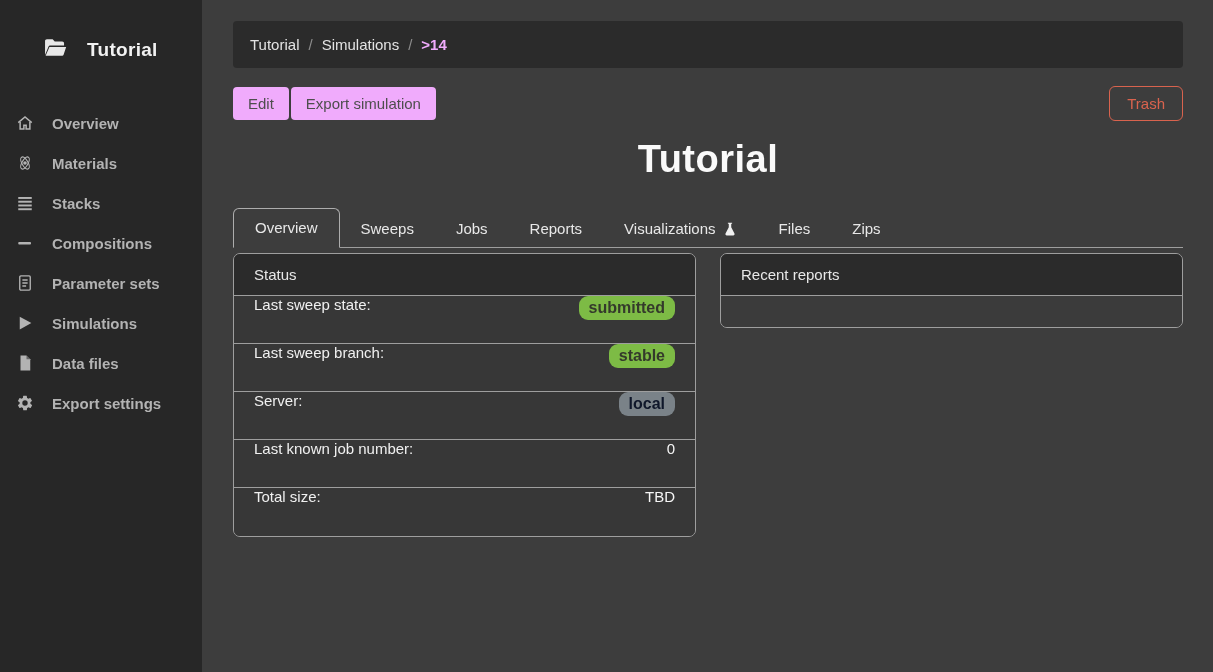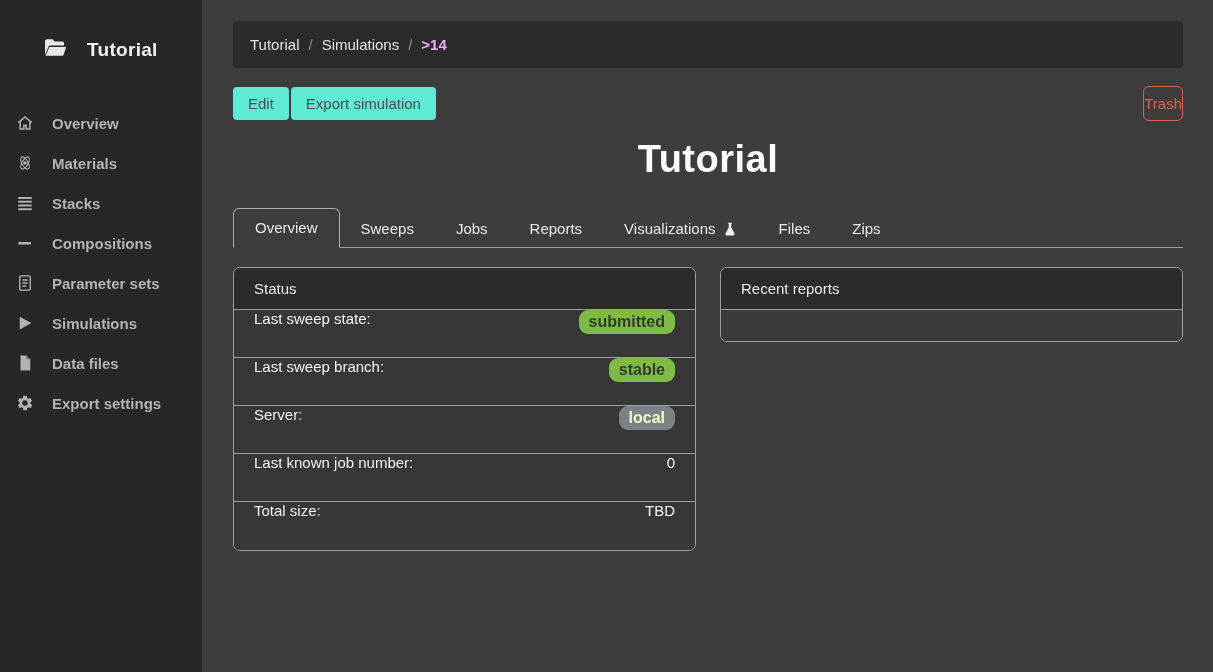--- a/index.html
+++ b/index.html
@@ -42,32 +42,32 @@
     background:#2b2b2b; border-radius:4px;
     display:flex; align-items:center;
     padding:0 17px; font-size:15px;
   }
   .crumb-link { color:#e3e3e3; cursor:pointer; }
   .crumb-sep { color:#8d8d8d; margin:0 9px; }
   .crumb-current { color:#f0abfc; font-weight:700; }
 
   .actions { margin-top:18px; display:flex; align-items:center; }
   .btn {
-    background:#5eead4; color:#4e4e4e;
+    background:#f0abfc; color:#4e4e4e;
     border:none; border-radius:4px;
     font-family:"Liberation Sans", sans-serif;
     font-size:15px; padding:8px 15px; margin-right:2px;
     cursor:pointer;
   }
   .btn-trash {
     margin-left:auto; margin-right:0;
     background:transparent;
     color:var(--trash,#d9634e);
     border:1px solid var(--trash,#d9634e);
-    border-radius:6px; padding:8px 0;
+    border-radius:6px; padding:8px 17px;
   }
 
   .page-title {
     text-align:center;
     font-size:38px; font-weight:700; color:#fafafa;
     margin-top:17px; letter-spacing:.5px;
   }
 
   
   .tabs {
@@ -84,21 +84,21 @@
   }
   .tab.active {
     background:#3d3d3d;
     border:1px solid #adadad;
     border-bottom:1px solid #3d3d3d;
     border-radius:6px 6px 0 0;
   }
   .tab .ico svg { width:14px; height:16px; display:block; }
 
   
-  .content { display:flex; gap:24px; margin-top:19px; align-items:flex-start; }
+  .content { display:flex; gap:24px; margin-top:5px; align-items:flex-start; }
   .panel {
     width:463px;
     border:1px solid #9e9e9e; border-radius:7px;
     overflow:hidden;
   }
   .panel-header {
     background:#2b2b2b;
     height:42px; display:flex; align-items:center;
     padding:0 20px; font-size:15px; color:#e8e8e8;
     border-bottom:1px solid #9e9e9e;
@@ -110,21 +110,21 @@
     border-bottom:1px solid #9e9e9e;
     font-size:15px; color:#f0f0f0;gap:11px;
   }
   .status-row:last-child { border-bottom:none; }
   .badge {
     font-size:16px; font-weight:700;
     padding:4px 10px; border-radius:9px;
     line-height:1;
   }
   .badge-green { background:var(--badge-green,#7dbb45); color:#343a2b; }
-  .badge-gray  { background:var(--badge-gray,#7a8288); color:#fef9c3; }
+  .badge-gray  { background:var(--badge-gray,#7a8288); color:#0f172a; }
   .value-text { font-size:15px; color:#f5f5f5; }
   .reports-empty { height:31px; background:#3b3b3b; }
 </style>
 </head>
 <body>
 
 <div class="app">
 
   <aside class="sidebar">
     <div class="brand">

